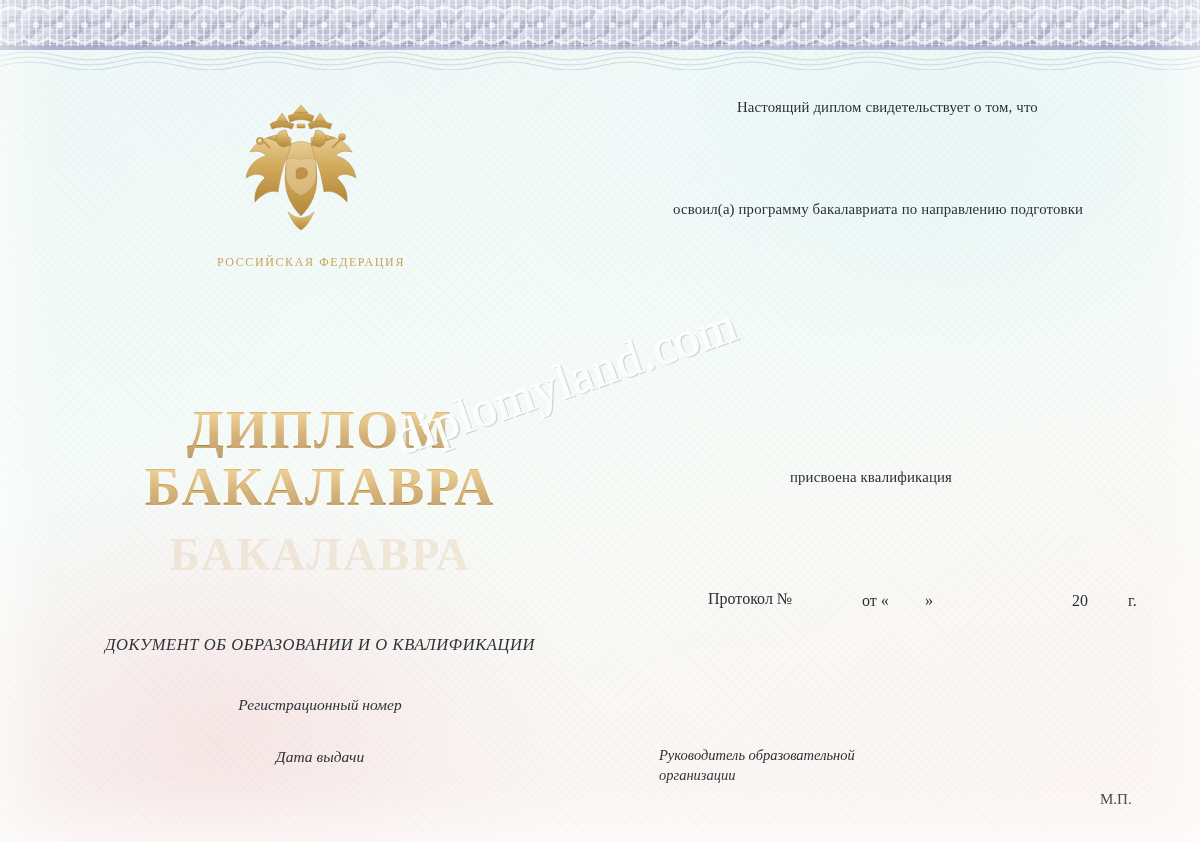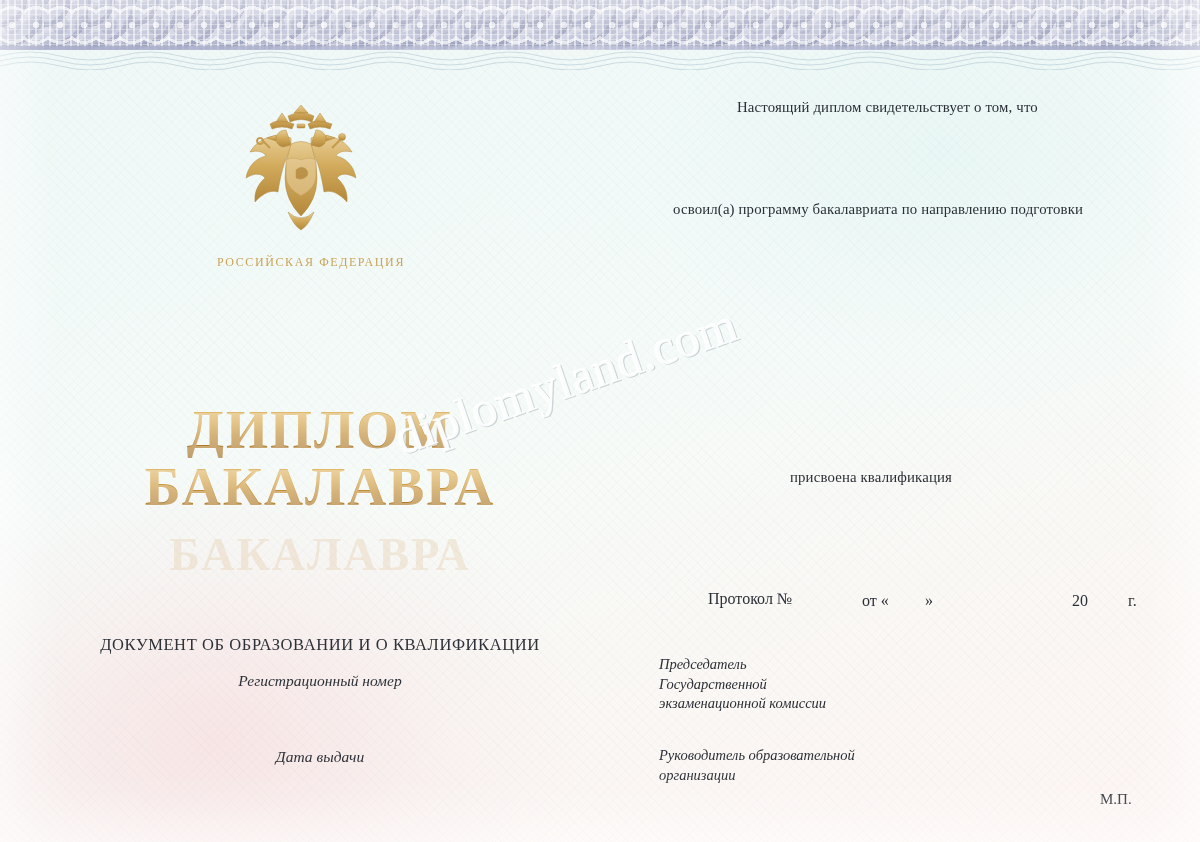--- a/index.html
+++ b/index.html
@@ -113,32 +113,33 @@
 
   .subtitle {
     position: absolute;
     left: 50px;
     top: 635px;
     width: 540px;
     text-align: center;
     font-size: 16.5px;
     letter-spacing: 0.6px;
     color: #2d3138;
+    font-style: italic;
   }
 
   .left-field {
     position: absolute;
     width: 540px;
     left: 50px;
     text-align: center;
     font-style: italic;
     font-size: 15.5px;
     color: #2d3138;
   }
-  .left-field.reg { top: 672px; }
+  .left-field.reg { top: 696px; }
   .left-field.date { top: 748px; }
 
   
   .r-line {
     position: absolute;
     font-size: 14.8px;
     color: #2b2f36;
     letter-spacing: 0.15px;
     white-space: nowrap;
   }
@@ -291,23 +292,20 @@
   <div class="r-line r5">присвоена квалификация</div>
 
   <div class="protocol-row">
     <span class="p-label">Протокол №</span>
     <span class="p-ot">от «</span>
     <span class="p-quote">»</span>
     <span class="p-20">20</span>
     <span class="p-g">г.</span>
   </div>
 
-  <div class="sig-block sig-1" style="white-space: pre-line;">Председатель
-Государственной
-экзаменационной комиссии</div>
   <div class="sig-block sig-2" style="white-space: pre-line;">Руководитель образовательной
 организации</div>
 
   <div class="mp">М.П.</div>
 
   <div class="watermark">diplomyland.com</div>
 
   <div class="edge-fade"></div>
 </div>
 

